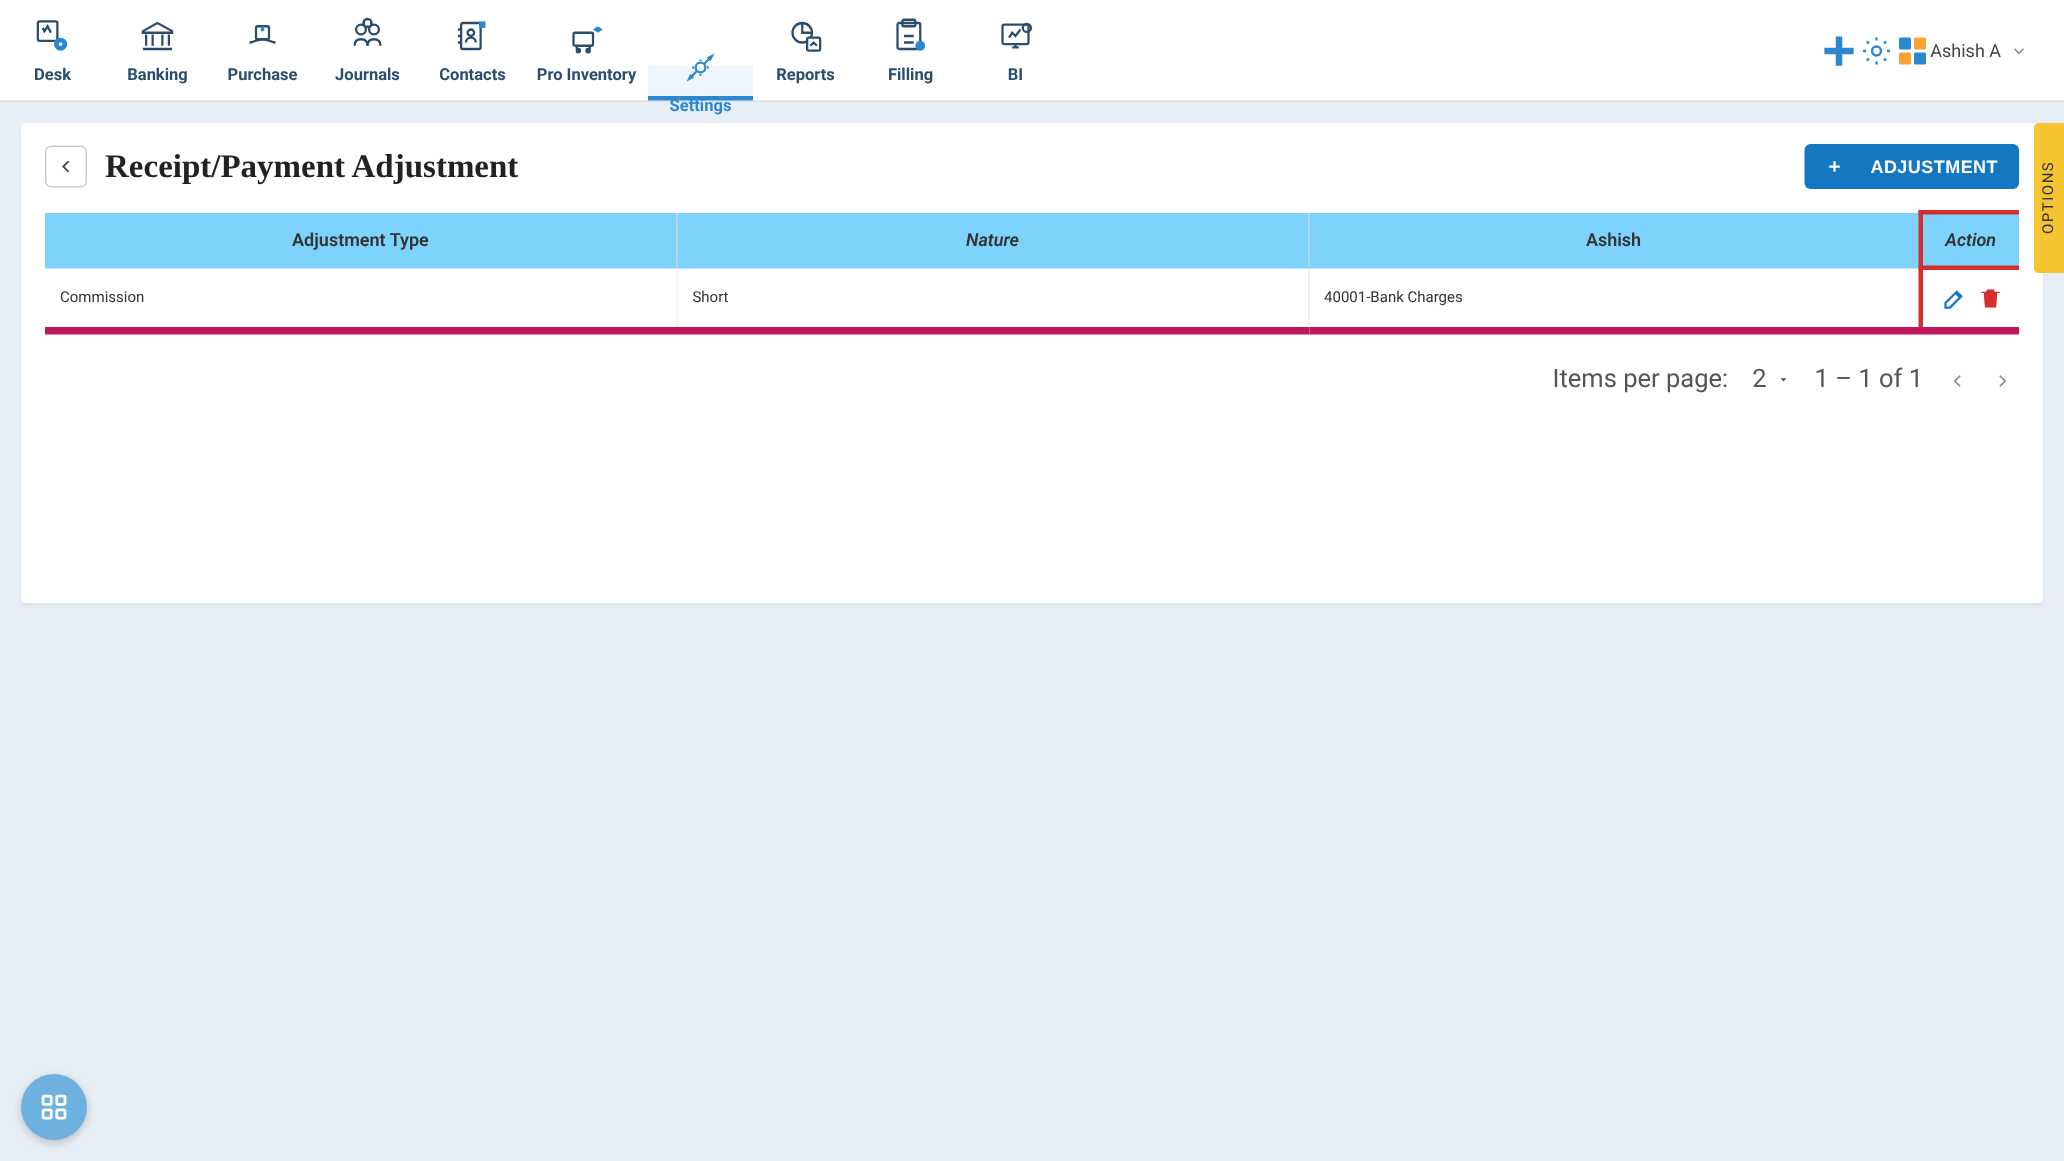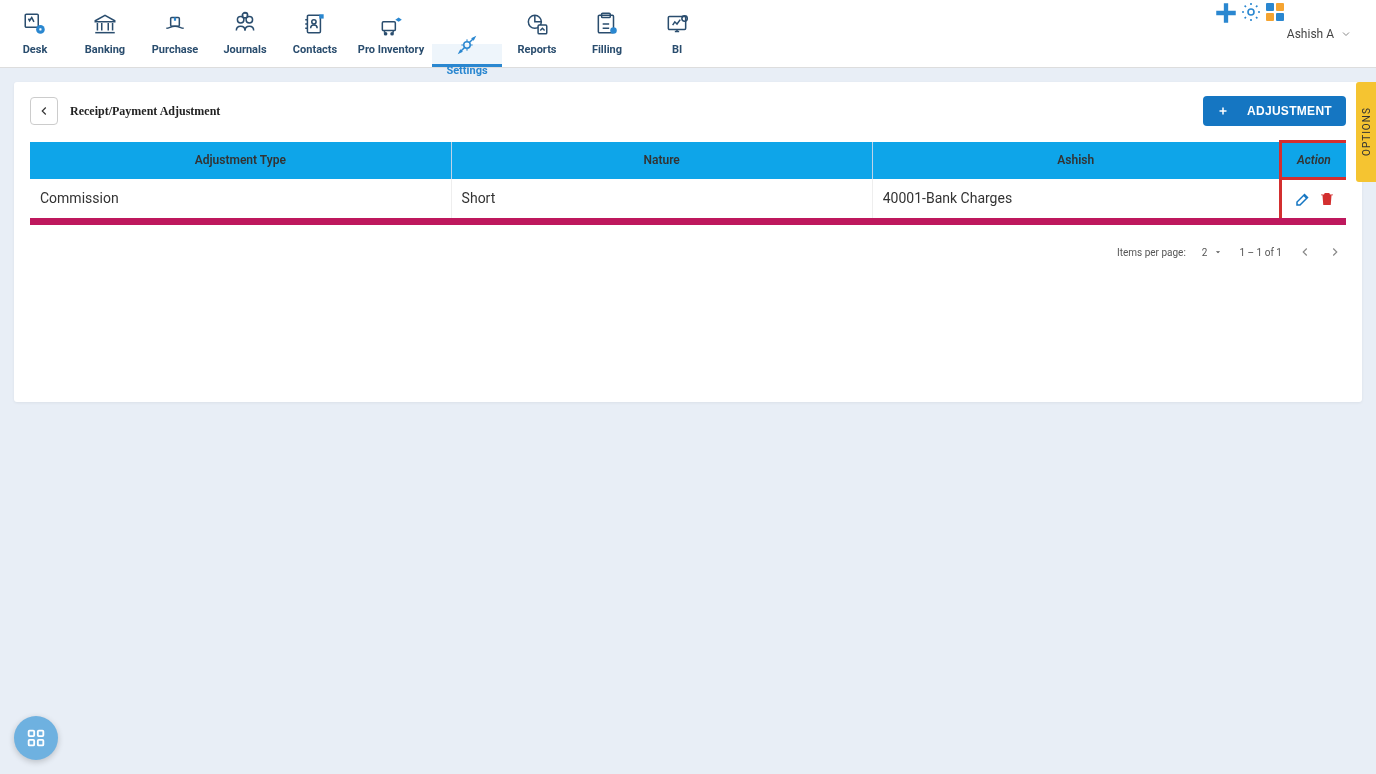--- a/index.html
+++ b/index.html
@@ -46,20 +46,21 @@
 .nav-item.active .nav-icon { color: #2a87d0; }
 .nav-label {
   font-size: 11px;
   color: #2a4d6e;
   margin-top: 6px;
 }
 .nav-item.active .nav-label { color: #2a87d0; }
 .topbar-spacer { flex: 1; }
 .topbar-right {
   display: flex;
+  align-items: center;
   padding-right: 24px;
 }
 .topbar-icon {
   width: 24px;
   height: 24px;
   color: #2a87d0;
   cursor: pointer;
 }
 .topbar-icon.plus { color:#2a87d0; width:26px; height:26px;}
 .user-area {
@@ -96,21 +97,21 @@
   border-radius: 4px;
   display: flex;
   align-items: center;
   justify-content: center;
   cursor: pointer;
   margin-right: 12px;
   color: #333;
 }
 .page-title {
   font-family: Georgia, "Times New Roman", serif;
-  font-size: 12px;
+  font-size: 22px;
   color: #222;
   font-weight: bold;
 }
 .card-header-spacer { flex:1; }
 .primary-btn {
   background: #1576c2;
   color: #fff;
   border: none;
   border-radius: 4px;
   padding: 8px 14px;
@@ -123,39 +124,39 @@
   cursor: pointer;
 }
 .primary-btn svg { width: 12px; height: 12px; }
 
 .table {
   width: calc(100% - 0px);
   border-collapse: collapse;
 }
 .table-wrap { padding: 0 16px 8px 16px; }
 .table th {
-  background: #0ea5e9;
+  background: #7dd3fc;
   color: #333;
   font-size: 12px;
   font-weight: 600;
   padding: 10px 8px;
   text-align: center;
   border-right: 1px solid #bfd3e8;
 }
 .table th:last-child { border-right: none; }
 .table td {
-  font-size: 14px;
+  font-size: 10px;
   color: #333;
   padding: 10px 10px;
   border-right: 1px solid #eee;
-  border-bottom: 7px solid #be185d;
+  border-bottom: 5px solid #be185d;
 }
 .table td:last-child { border-right: none; }
 .col-type { width: 32%; }
-.col-nature { width: 32%; }
+.col-nature { width: 32%; font-style: italic; }
 .col-account { width: 31%; }
 .col-action { width: 5%; }
 .action-cell {
   display: flex;
   gap: 6px;
   justify-content: flex-end;
   align-items: center;
 }
 .action-highlight {
   border: 3px solid #d32f2f;
@@ -165,21 +166,21 @@
 .icon-btn { width: 18px; height: 18px; cursor: pointer; }
 .icon-edit { color: #1576c2; }
 .icon-delete { color: #d32f2f; }
 
 .paginator {
   display: flex;
   justify-content: flex-end;
   align-items: center;
   gap: 16px;
   padding: 12px 20px;
-  font-size: 10px;
+  font-size: 17px;
   color: #555;
 }
 .paginator-select {
   display: flex;
   align-items: center;
   gap: 6px;
   cursor: pointer;
 }
 .paginator-arrow {
   width: 14px; height: 14px;

